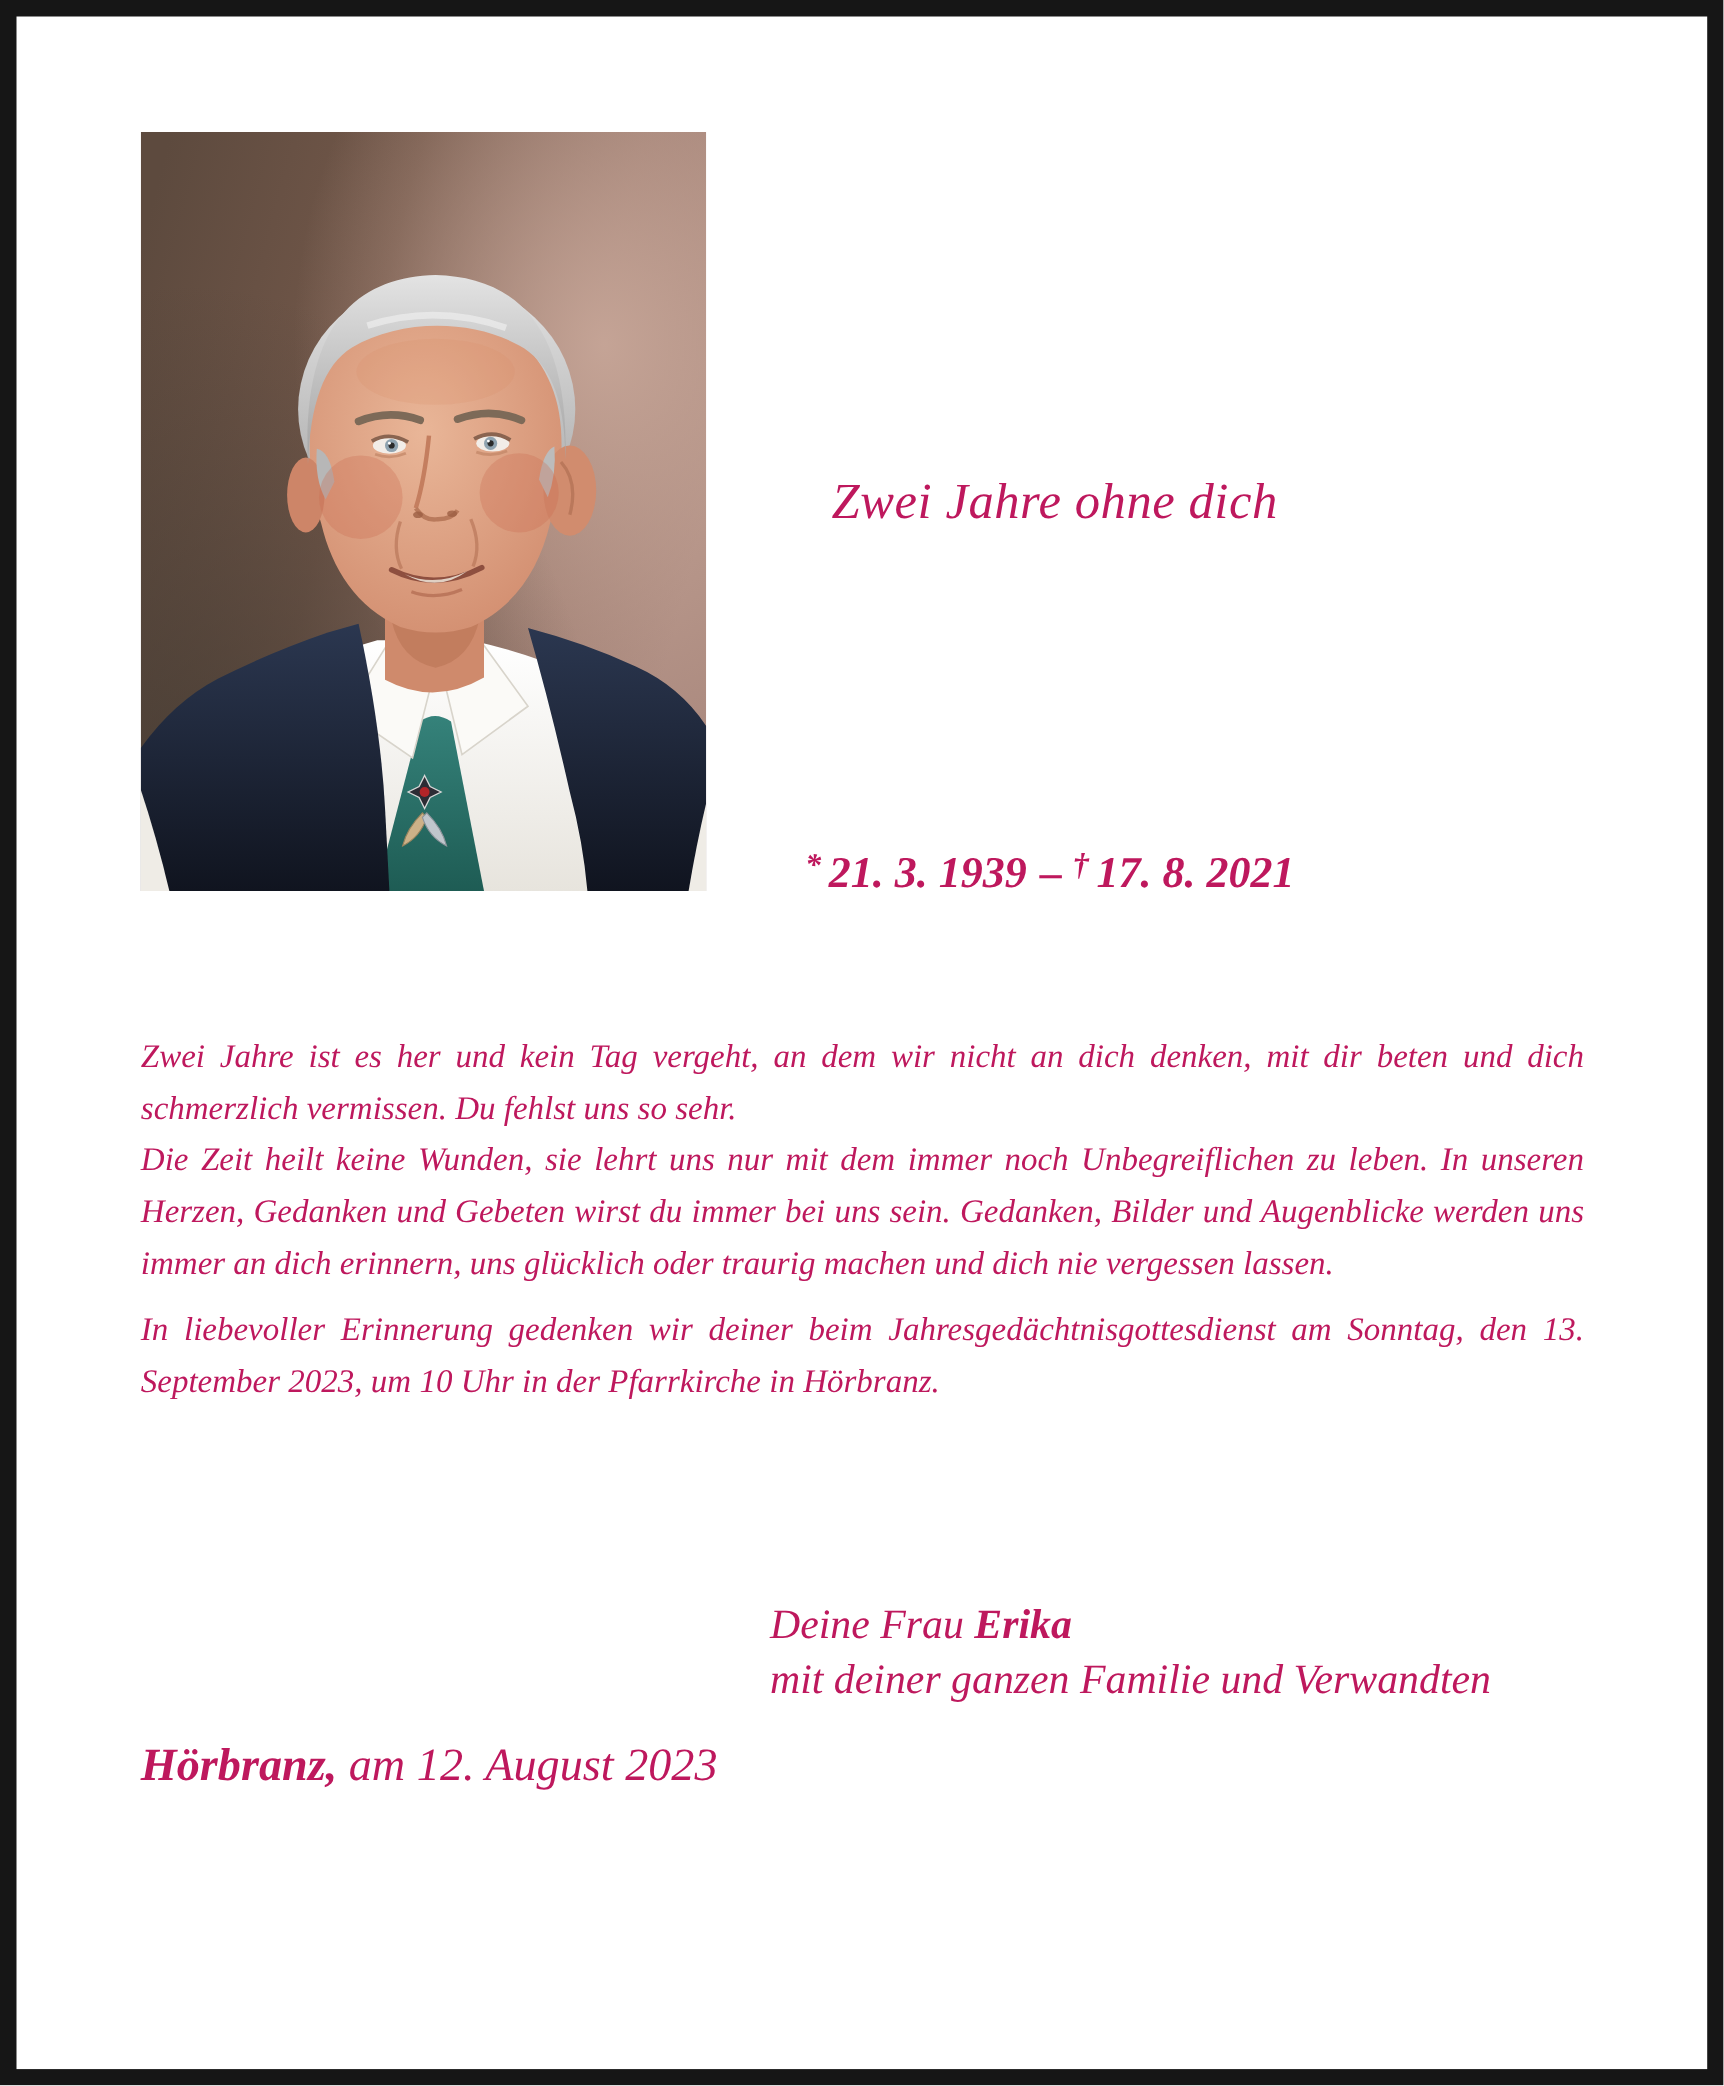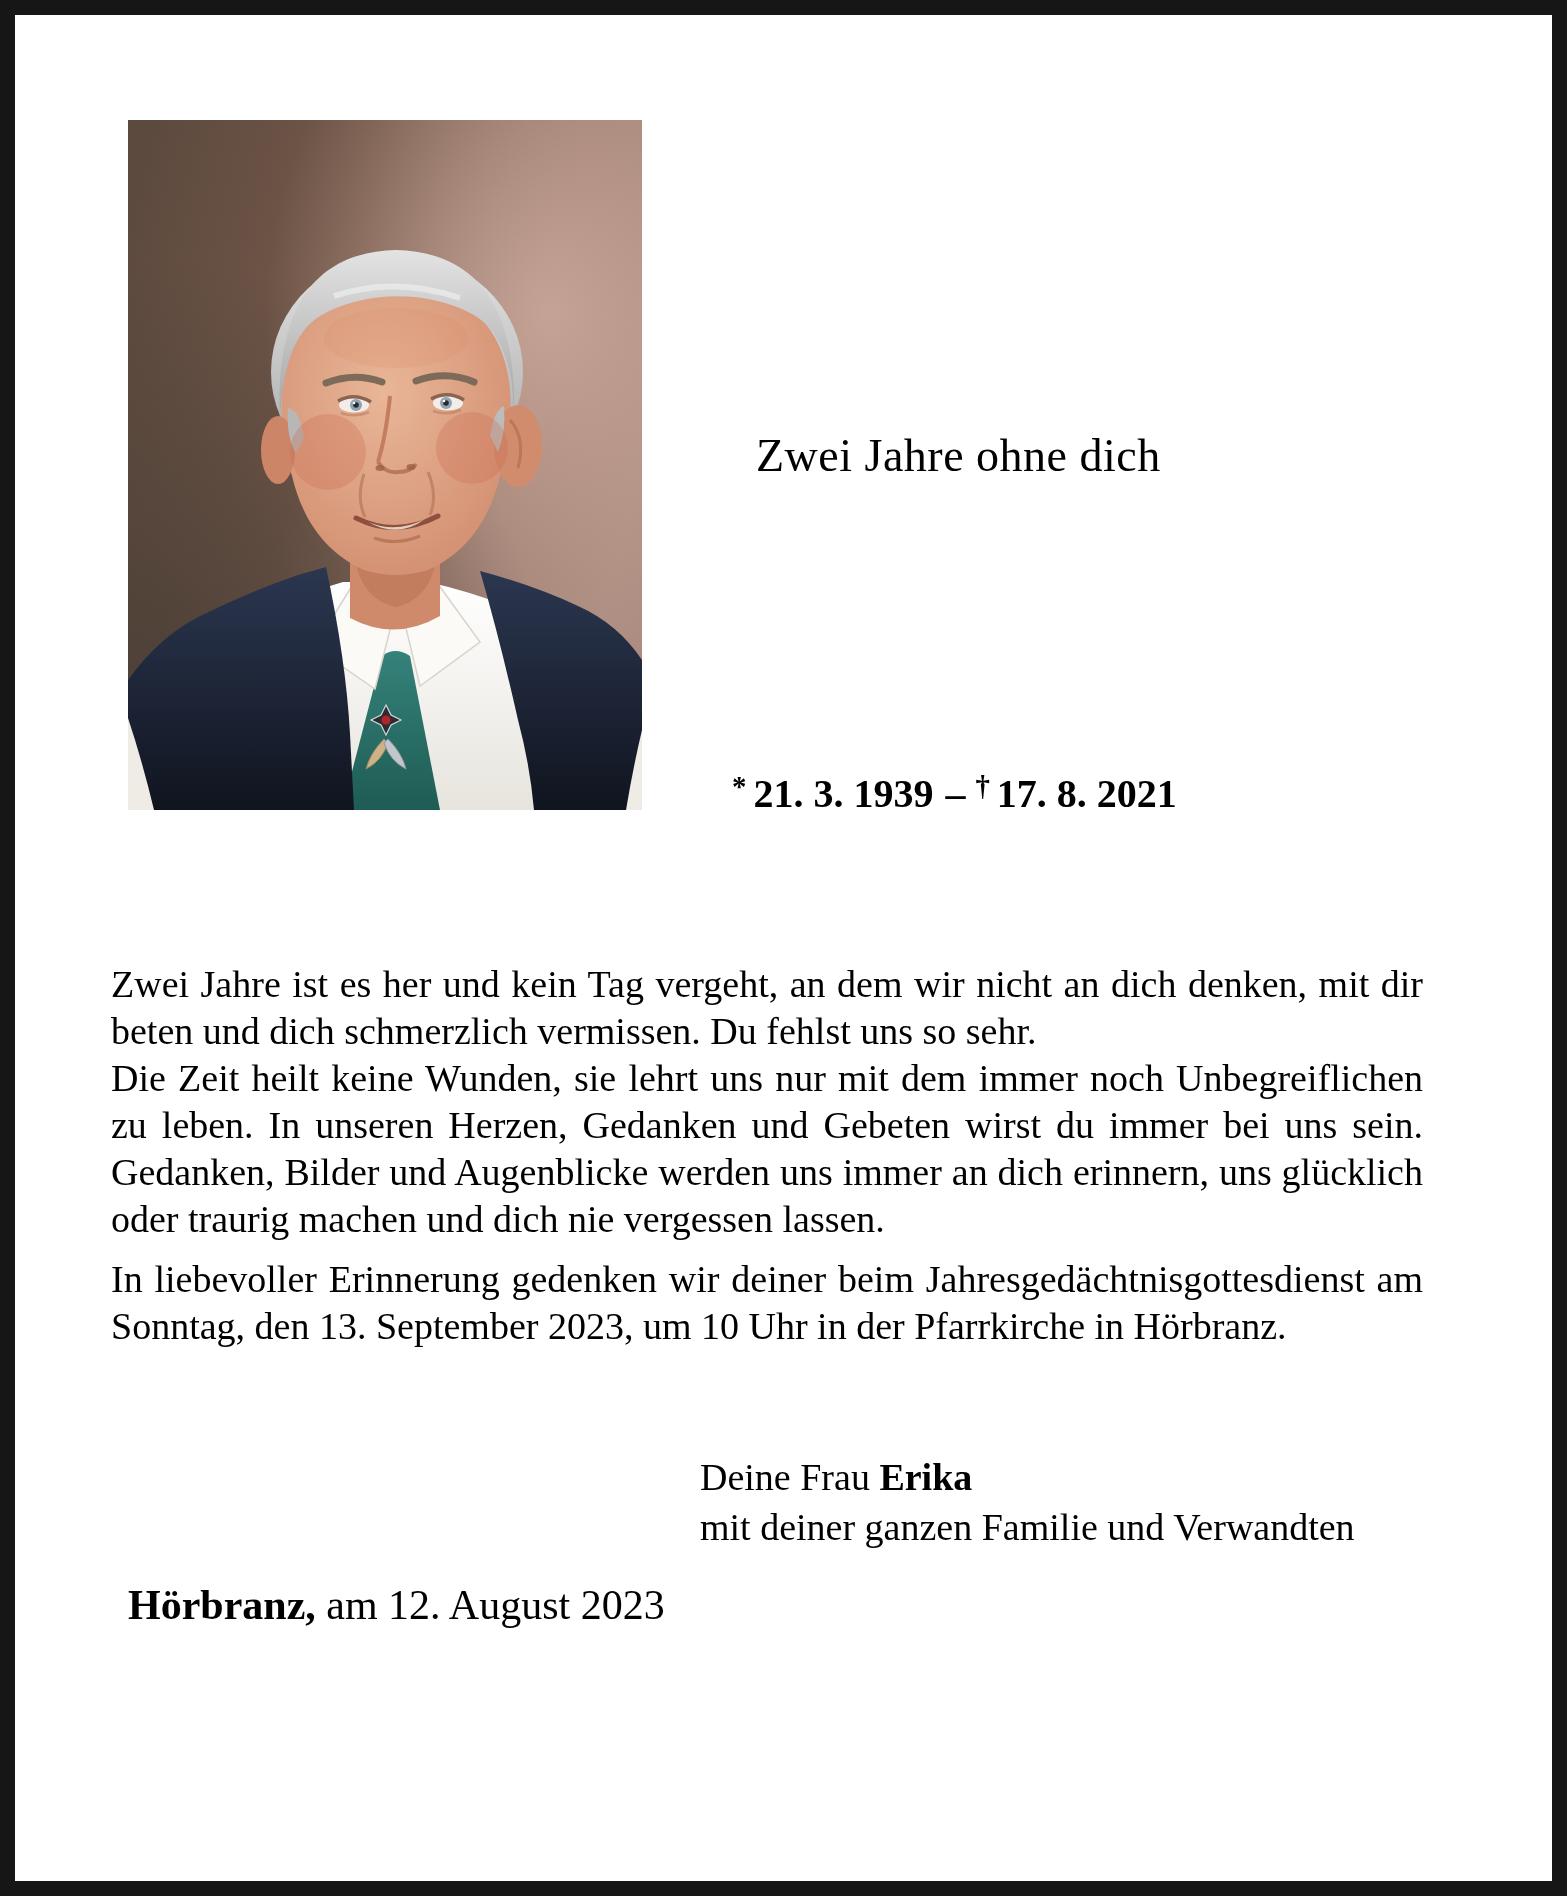--- a/index.html
+++ b/index.html
@@ -42,45 +42,44 @@
     white-space:nowrap;
     margin-top:11px;
   }
   .dates .sym{
     font-size:0.72em;
     vertical-align:0.38em;
     margin-right:7px;
   }
   .dates .dash{margin:0 10px 0 12px;}
   .body-text{
-    position:absolute;left:111px;top:937px;
+    position:absolute;left:128px;top:937px;
     width:1312px;
-    font-size:38px;line-height:47px;
+    font-size:30px;line-height:47px;
     text-align:justify;
     hyphens:manual;
-    margin-top:24px;
   }
   .body-text p{margin:0;}
   .body-text p.gap{margin-top:13px;}
   .signature{
     position:absolute;left:700px;top:1452px;
     font-size:38px;line-height:50px;
   }
   .signature .bold{font-weight:bold;margin-top:42px;}
   .footer{
     position:absolute;left:128px;top:1580px;
     font-size:42px;line-height:50px;
     white-space:nowrap;
   }
   .footer .place{font-weight:bold;}
 </style>
 </head>
 <body>
 
-<div class="page" style="color: #000000;">
+<div class="page" style="color: #be185d; font-style: italic;">
 
   <svg class="photo" viewBox="0 0 514 690" aria-hidden="true">
     <defs>
       <linearGradient id="bgGrad" x1="0" y1="0.15" x2="1" y2="0.5">
         <stop offset="0" stop-color="#5d4a3e"></stop>
         <stop offset="0.4" stop-color="#73584a"></stop>
         <stop offset="0.75" stop-color="#9a7a6e"></stop>
         <stop offset="1" stop-color="#ab8a7f"></stop>
       </linearGradient>
       <radialGradient id="glowGrad" cx="0.82" cy="0.28" r="0.55">

